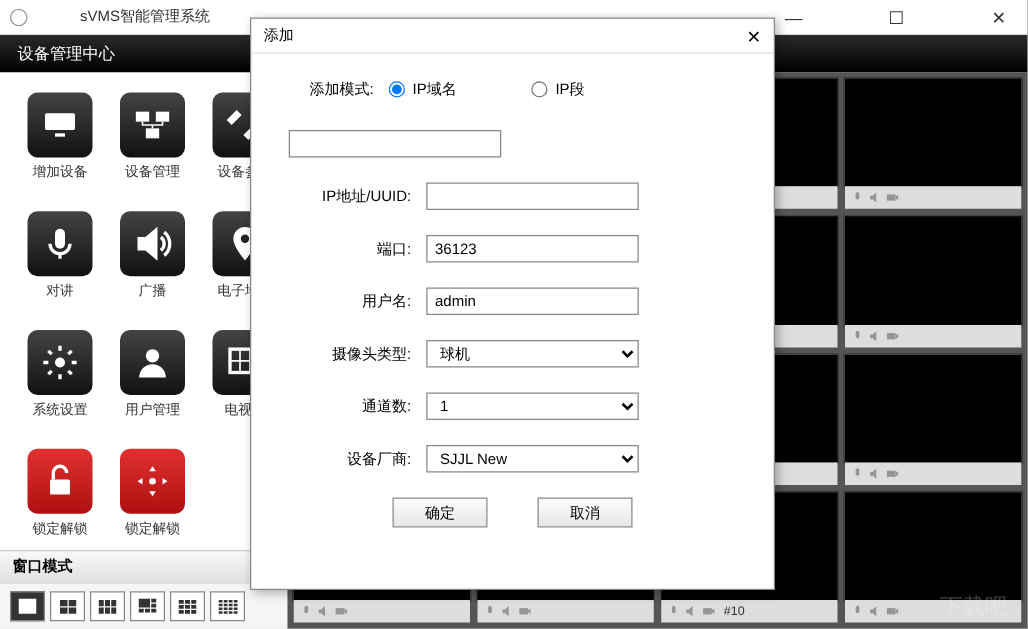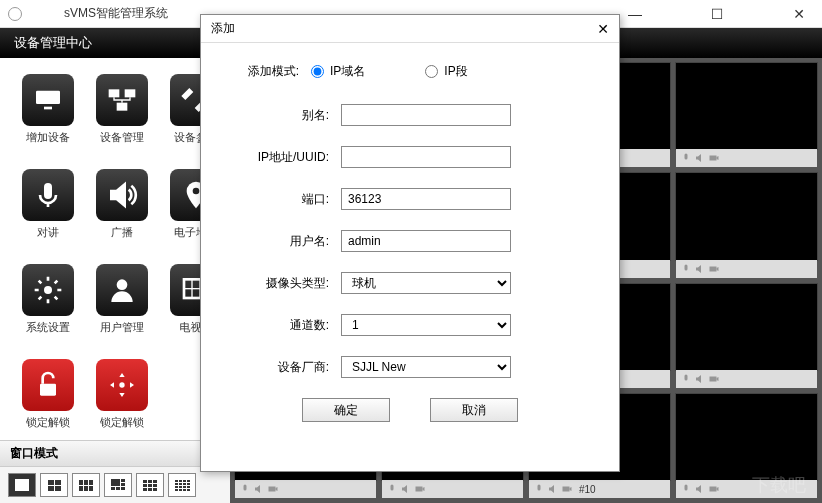--- a/index.html
+++ b/index.html
@@ -53,21 +53,21 @@
 .dialog-body { padding: 20px 30px 10px 30px; font-size: 12px; }
 .form-row { display: flex; align-items: center; margin-bottom: 20px; }
 .form-row.radio-row { margin-bottom: 24px; }
 .form-label { width: 110px; text-align: right; padding-right: 12px; }
 .form-row input[type=text], .form-row input[type=password], .form-row select {
   width: 170px; height: 22px; border: 1px solid #888; padding: 0 6px; font-size: 12px; background: #fff;
 }
 .radio-wrap { display: flex; align-items: center; gap: 6px; margin-right: 60px; }
 .radio-wrap input { margin: 0; }
 .dialog-buttons { display: flex; justify-content: center; gap: 40px; margin-top: 10px; }
-.dialog-buttons button { width: 88px; height: 24px; border: 1px solid #888; background: linear-gradient(#fdfdfd,#e6e6e6); font-size: 12px; cursor: pointer; }
+.dialog-buttons button { width: 76px; height: 24px; border: 1px solid #888; background: linear-gradient(#fdfdfd,#e6e6e6); font-size: 12px; cursor: pointer; }
 
 .watermark { position:absolute; right:16px; bottom:6px; color:rgba(255,255,255,.25); font-size:18px; pointer-events:none; }
 </style>
 </head>
 <body>
 
 <div class="titlebar">
   <span class="app-icon"></span>
   <span>sVMS智能管理系统</span>
   <span class="spacer"></span>
@@ -506,21 +506,20 @@
       <label class="radio-wrap">
         <input type="radio" name="mode" checked="" style="">
         <span>IP域名</span>
       </label>
       <label class="radio-wrap">
         <input type="radio" name="mode" style="">
         <span>IP段</span>
       </label>
     </div>
     <div class="form-row">
-      <div class="form-label">别名:</div>
       <input type="text" value="" style="">
     </div>
     <div class="form-row">
       <div class="form-label">IP地址/UUID:</div>
       <input type="text" value="" style="">
     </div>
     <div class="form-row">
       <div class="form-label">端口:</div>
       <input type="text" value="36123" style="">
     </div>

